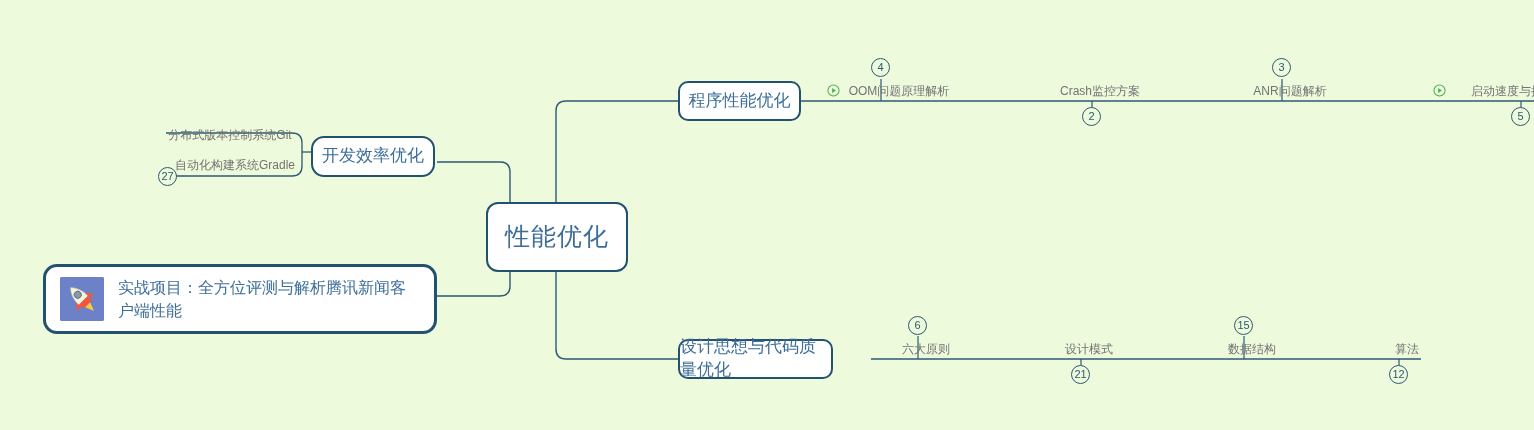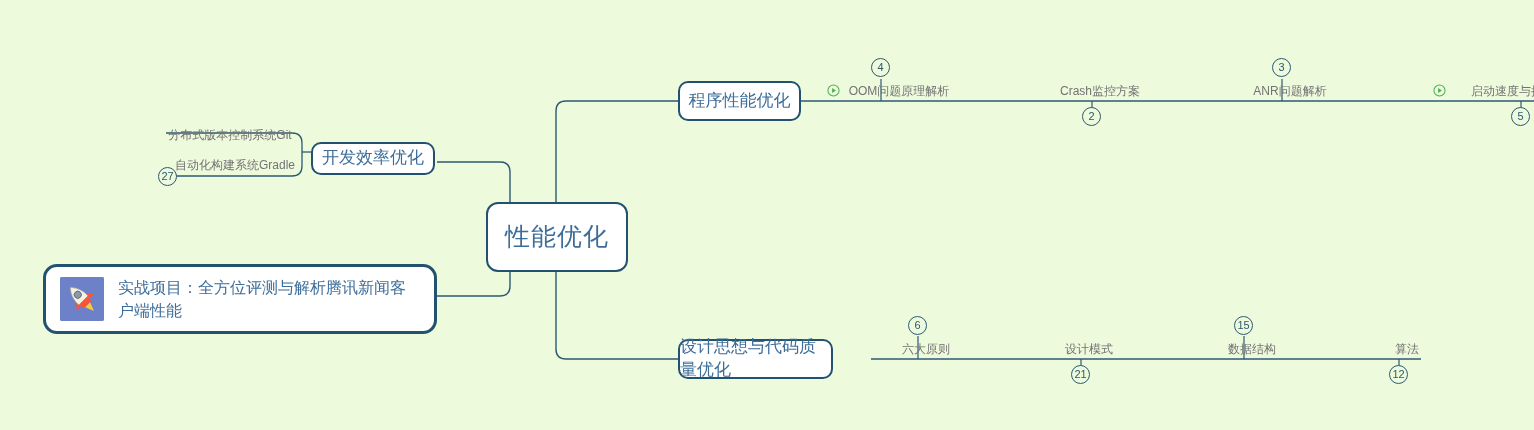--- a/index.html
+++ b/index.html
@@ -180,21 +180,21 @@
 
   <span class="play-icon" style="left:1433px; top:83px;">
     <svg viewBox="0 0 14 14" width="13" height="13" xmlns="http://www.w3.org/2000/svg">
       <circle cx="7" cy="7" r="6" fill="none" stroke="#4caf50" stroke-width="1.1"></circle>
       <path d="M5.5 4.2 L9.6 7 L5.5 9.8 Z" fill="#4caf50"></path>
     </svg>
   </span>
   <span class="leaf" style="left:1455px; top:85px;">启动速度与执行效</span>
   <span class="badge" style="left:1511px; top:107px;">5</span>
 
-  <div class="node branch" style="left:311px; top:142px; width:124px; height:33px;">
+  <div class="node branch" style="left:311px; top:136px; width:124px; height:41px;border-radius:13px;">
     <span>开发效率优化</span>
   </div>
   <span class="leaf center" style="left:222px; top:129px;">分布式版本控制系统Git</span>
   <span class="leaf center" style="left:227px; top:159px;">自动化构建系统Gradle</span>
   <span class="badge" style="left:158px; top:167px;">27</span>
 
   <div class="node project" style="left:43px; top:264px; width:394px; height:70px;align-items:center;">
     <span class="project-icon">
       <svg viewBox="0 0 44 44" width="44" height="44" xmlns="http://www.w3.org/2000/svg">
         <rect x="0" y="0" width="44" height="44" fill="#6d81c8"></rect>

